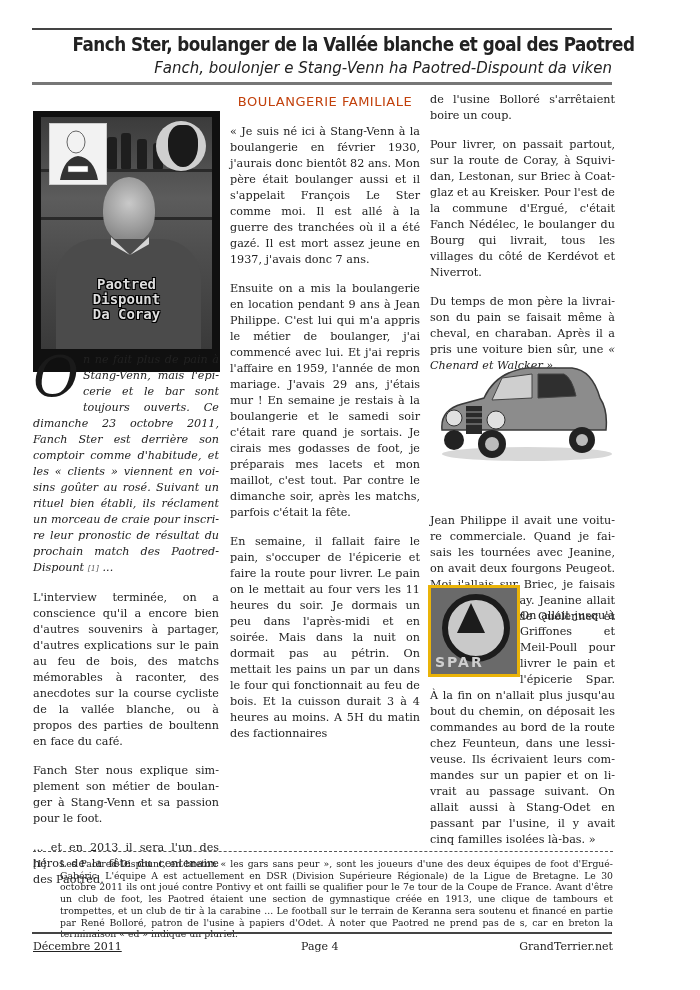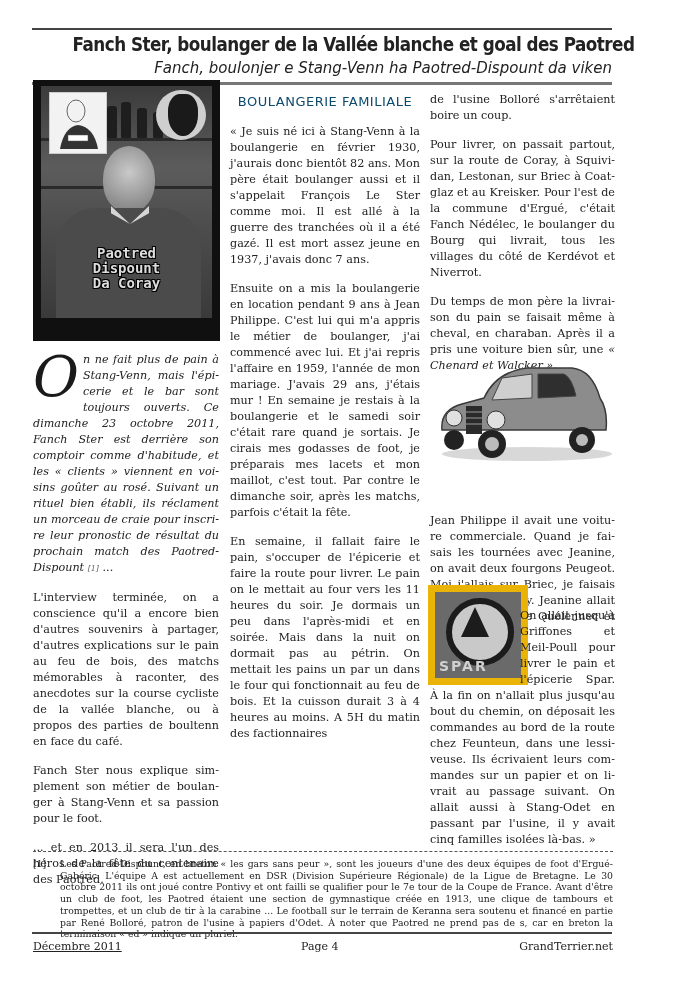--- a/index.html
+++ b/index.html
@@ -8,41 +8,41 @@
   #title { position:absolute; left:32px; width:580px; top:33px; text-align:center;
            font-family:"DejaVu Sans", sans-serif; font-weight:bold; font-size:19.5px;
            letter-spacing:-0.6px; color:#222; transform:scaleX(0.86); transform-origin:center; white-space:nowrap; }
   #subtitle { position:absolute; left:32px; width:580px; top:59px; text-align:right;
               font-family:"DejaVu Sans", sans-serif; font-style:italic; font-size:15px; color:#222; white-space:nowrap; }
   .col { position:absolute; font-family:"DejaVu Serif", serif; font-size:11.2px; line-height:16px; color:#222; }
   .col p { margin:0 0 13px 0; text-align:justify; hyphens:manual; }
   #col1 { left:33px; top:352px; width:186px; }
   #col2 { left:230px; top:92px; width:190px; }
   #col3 { left:430px; top:92px; width:185px; }
-  #photo { position:absolute; left:33px; top:80px; width:187px; height:261px; background:#101010; }
+  #photo { position:absolute; left:33px; top:111px; width:187px; height:261px; background:#101010; }
   #photo-inner { position:absolute; left:8px; top:6px; width:171px; height:232px;
                  background:linear-gradient(180deg,#3b3b3b 0%,#5c5c5c 35%,#4d4d4d 60%,#3a3a3a 100%); overflow:hidden; }
   .shelf { position:absolute; left:0; width:100%; height:3px; background:#2a2a2a; }
   .bottle { position:absolute; width:10px; background:#1e1e1e; border-radius:3px 3px 1px 1px; }
   #face { position:absolute; left:62px; top:60px; width:52px; height:66px; border-radius:50% 50% 45% 45%;
           background:radial-gradient(circle at 50% 40%,#c9c9c9,#8a8a8a 75%); }
   #collar { position:absolute; left:70px; top:120px; width:38px; height:18px; background:#d5d5d5; clip-path:polygon(0 0,50% 100%,100% 0,100% 40%,50% 100%,0 40%); }
   #body { position:absolute; left:15px; top:122px; width:145px; height:120px; background:#4b4b4b; border-radius:40px 40px 0 0; }
   #sketch { position:absolute; left:8px; top:6px; width:56px; height:60px; background:#f2f2f2; border:1px solid #ccc; }
   #logo { position:absolute; right:6px; top:4px; width:50px; height:50px; border-radius:50%; background:#cfcfcf; }
   #logo-bird { position:absolute; right:14px; top:8px; width:30px; height:42px; background:#1a1a1a; border-radius:40% 40% 50% 50%; }
   #photo-caption { position:absolute; left:0; width:100%; top:160px; text-align:center;
                    font-family:"DejaVu Sans Mono", monospace; font-weight:bold; font-size:14px; line-height:15px;
                    color:#ddd; text-shadow:1px 1px 0 #000,-1px -1px 0 #000,1px -1px 0 #000,-1px 1px 0 #000; }
   #dropcap { float:left; font-family:"DejaVu Serif", serif; font-style:italic; font-size:56px; line-height:48px;
              margin:1px 4px 0 0; color:#1a1a1a; }
   .intro { font-style:italic; }
-  .subhead { text-align:center; font-family:"DejaVu Sans", sans-serif; font-size:13px; line-height:20px; letter-spacing:0.5px; margin:0 0 12px 0; color:#0c4a6e; }
+  .subhead { text-align:center; font-family:"DejaVu Sans", sans-serif; font-size:13px; line-height:20px; letter-spacing:0.5px; margin:0 0 12px 0; color:#c2410c; }
   #car { position:absolute; left:432px; top:358px; width:181px; height:105px; }
-  #spar { position:absolute; left:428px; top:585px; width:86px; height:86px; background:#6a6a6a; border:7px solid #eab308; overflow:hidden; }
+  #spar { position:absolute; left:428px; top:585px; width:86px; height:86px; background:#6a6a6a; border:3px solid #eab308; overflow:hidden; }
   #spar-circle { position:absolute; left:11px; top:6px; width:56px; height:56px; border:6px solid #1c1c1c; border-radius:50%; background:#c9c9c9; }
   #spar-tree { position:absolute; left:26px; top:15px; width:0; height:0; border-left:14px solid transparent; border-right:14px solid transparent; border-bottom:30px solid #1c1c1c; }
   #spar-text { position:absolute; left:4px; top:66px; font-family:"DejaVu Sans", sans-serif; font-weight:bold; font-size:14px; color:#d0d0d0; letter-spacing:2px; }
   .inline-italic { font-style:italic; }
   #footnote-divider { position:absolute; left:33px; top:851px; width:580px; border-top:1px dashed #555; }
   #footnote { position:absolute; left:33px; top:858px; width:580px; font-family:"DejaVu Serif", serif; font-size:9.3px; line-height:11.7px; color:#222; }
   #footnote .num { position:absolute; left:0; top:0; }
   #footnote .txt { margin-left:27px; text-align:justify; }
   #footer { position:absolute; left:33px; top:940px; width:580px; font-family:"DejaVu Serif", serif; font-size:11px; color:#222; }
   #footer span { position:absolute; top:0; }

